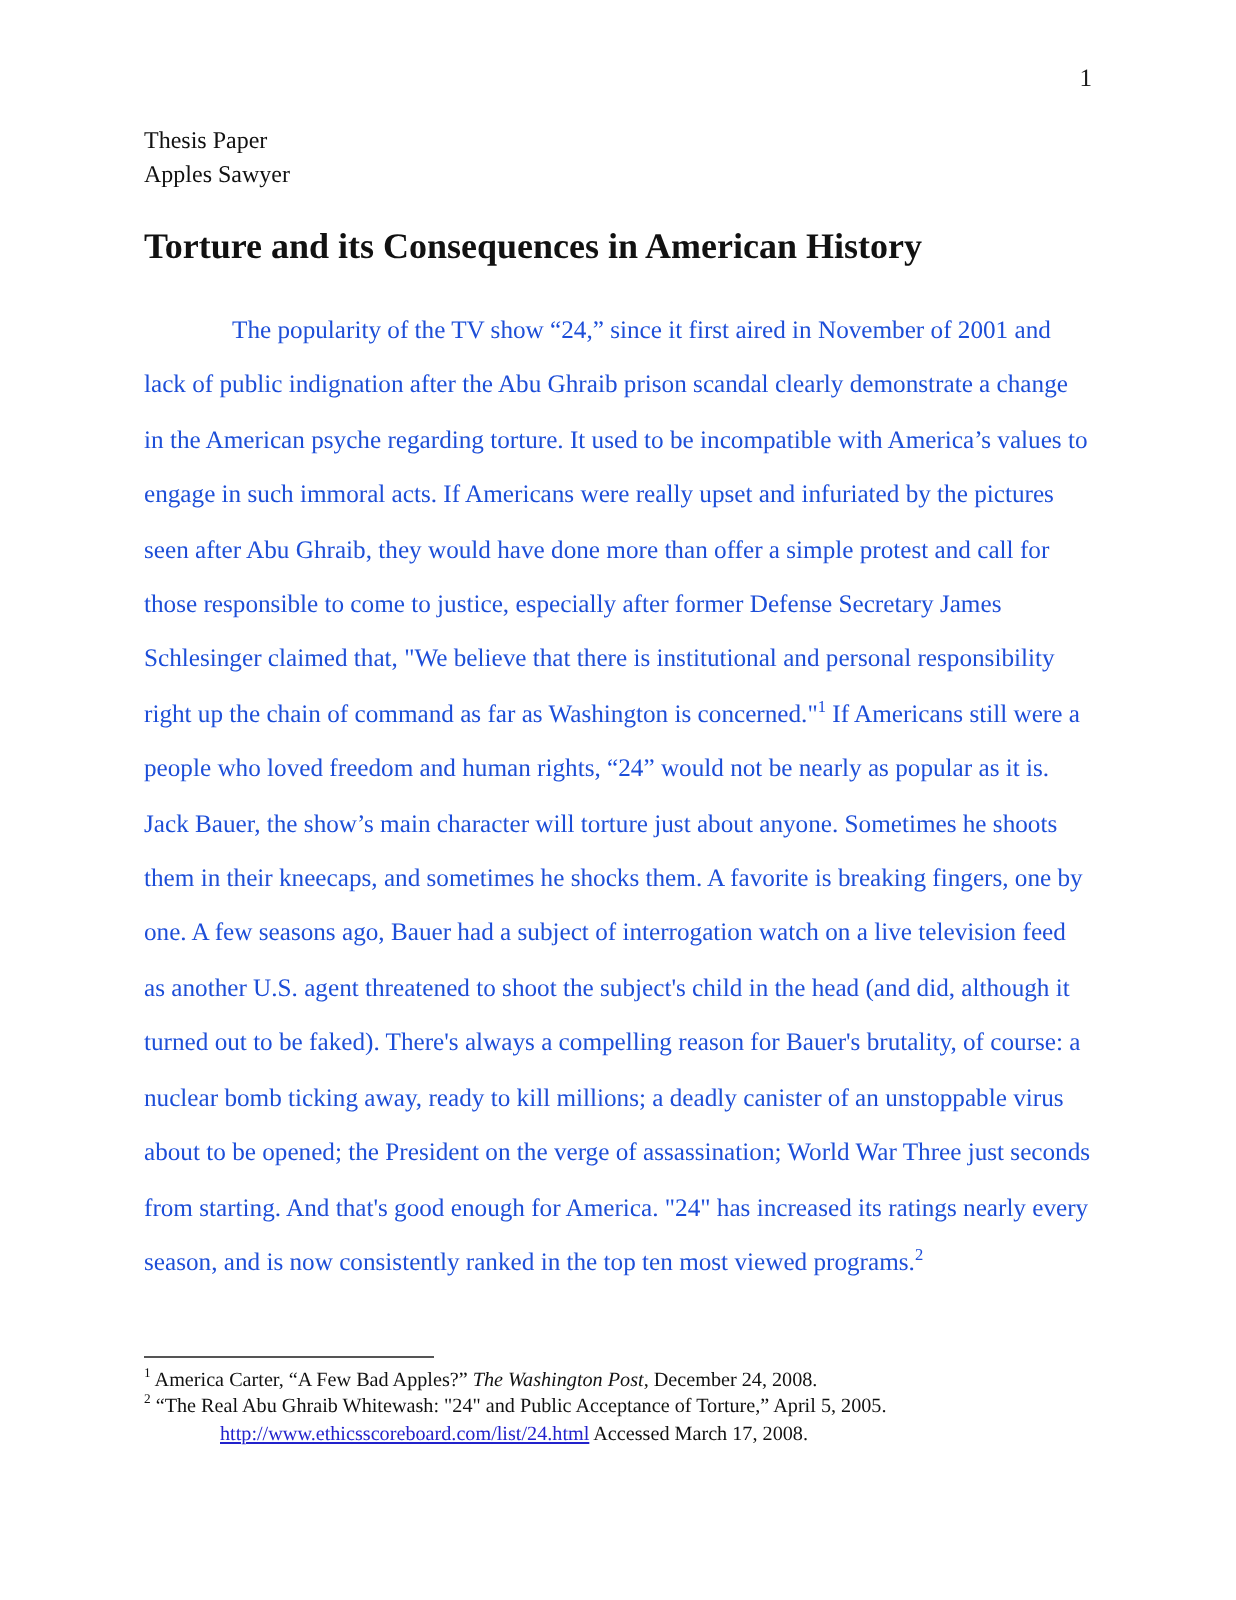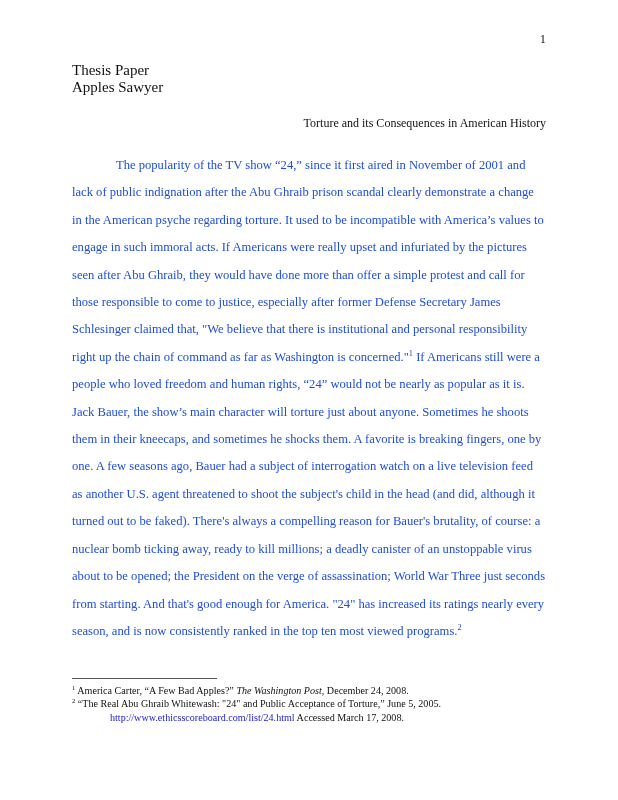--- a/index.html
+++ b/index.html
@@ -32,33 +32,34 @@
     color: #1a1a1a;
   }
   
   .content {
     position: absolute;
     left: 72px;
     top: 62px;
     width: 474px;
   }
   .heading-block {
-    font-size: 15px;
+    font-size: 12px;
     line-height: 16.5px;
     color: #111111;
   }
   .heading-line {
     white-space: pre;
   }
   .doc-title {
     margin-top: 20px;
-    text-align: right;
-    font-size: 12px;
+    text-align: left;
+    font-size: 18px;
     line-height: 16px;
     color: #111111;
+    font-weight: bold;
   }
   .body-text {
     margin-top: 21px;
     font-size: 12.6px;
     line-height: 27.4px;
     text-align: left;
     color: #1d4ed8;
     text-indent: 44px;
     hyphens: none;
   }
@@ -84,20 +85,21 @@
     font-size: 10.1px;
     line-height: 13.4px;
     color: #111111;
     text-indent: 0;
   }
   .footnote .ital {
     font-style: italic;
   }
   .footnote-link {
     color: #2222cc;
+    text-decoration: underline;
     padding-left: 38px;
   }
 </style>
 </head>
 <body>
 
 <div class="page">
 
   <div class="page-number">1</div>
 
@@ -118,18 +120,18 @@
 
   <div class="footnotes">
 
     <div class="footnote-rule"></div>
 
     <div class="footnote">
       <sup>1</sup><span> America Carter, “A Few Bad Apples?” </span><span class="ital">The Washington Post</span><span>, December 24, 2008.</span>
     </div>
 
     <div class="footnote">
-      <sup>2</sup><span> “The Real Abu Ghraib Whitewash: "24" and Public Acceptance of Torture,” June 5, 2005.</span><br><span class="footnote-link">http://www.ethicsscoreboard.com/list/24.html</span><span> Accessed March 17, 2008.</span>
+      <sup>2</sup><span> “The Real Abu Ghraib Whitewash: "24" and Public Acceptance of Torture,” April 5, 2005.</span><br><span class="footnote-link">http://www.ethicsscoreboard.com/list/24.html</span><span> Accessed March 17, 2008.</span>
     </div>
 
   </div>
 
 </div>
 
 </body></html>

